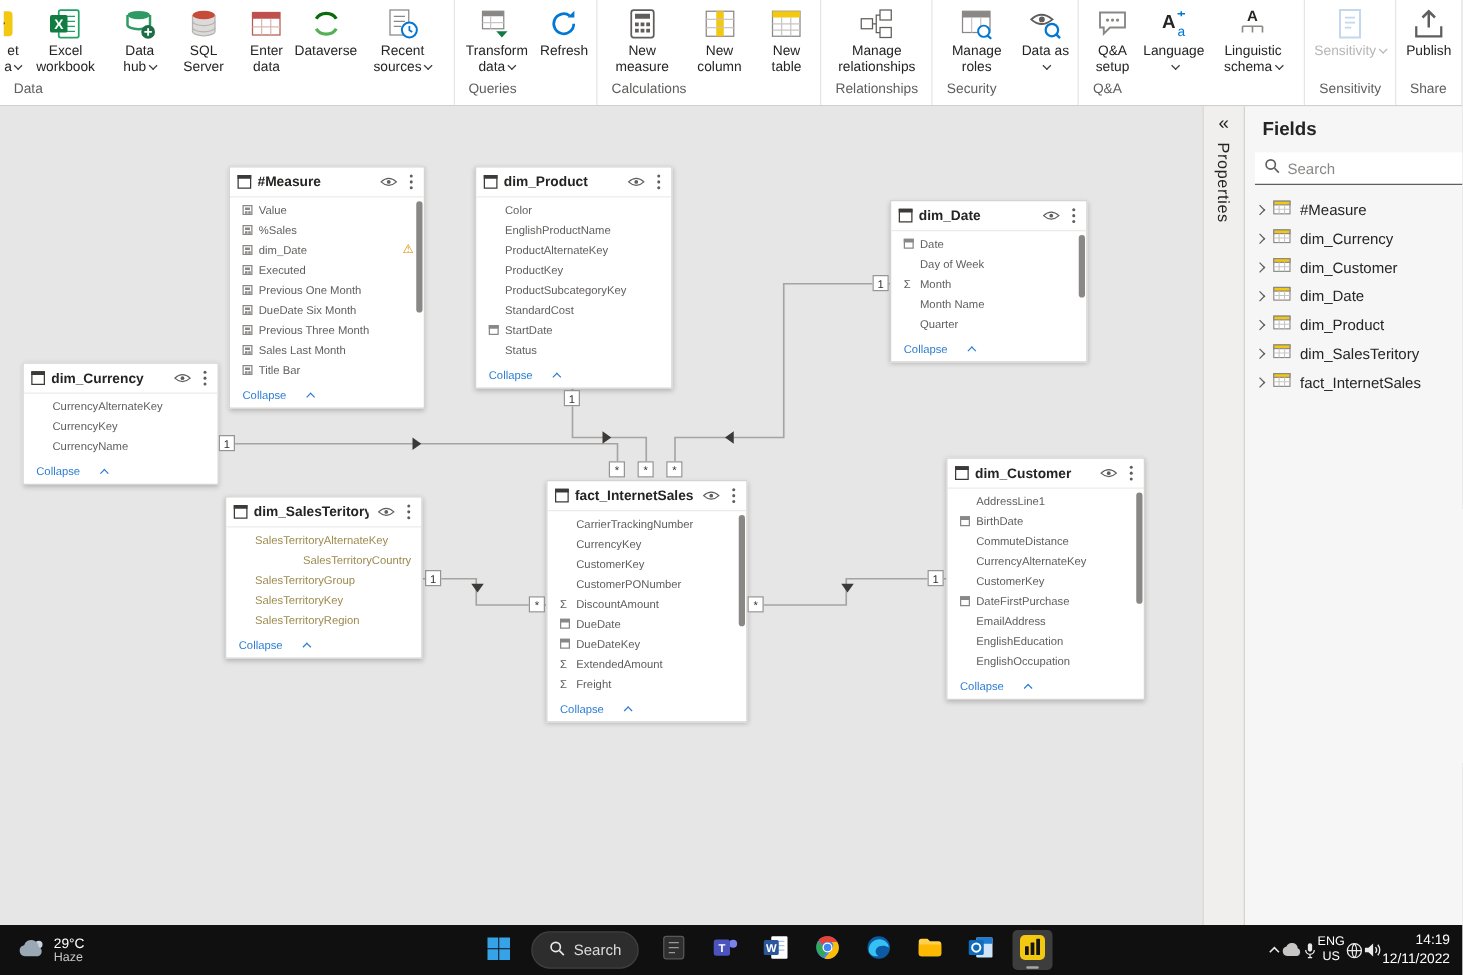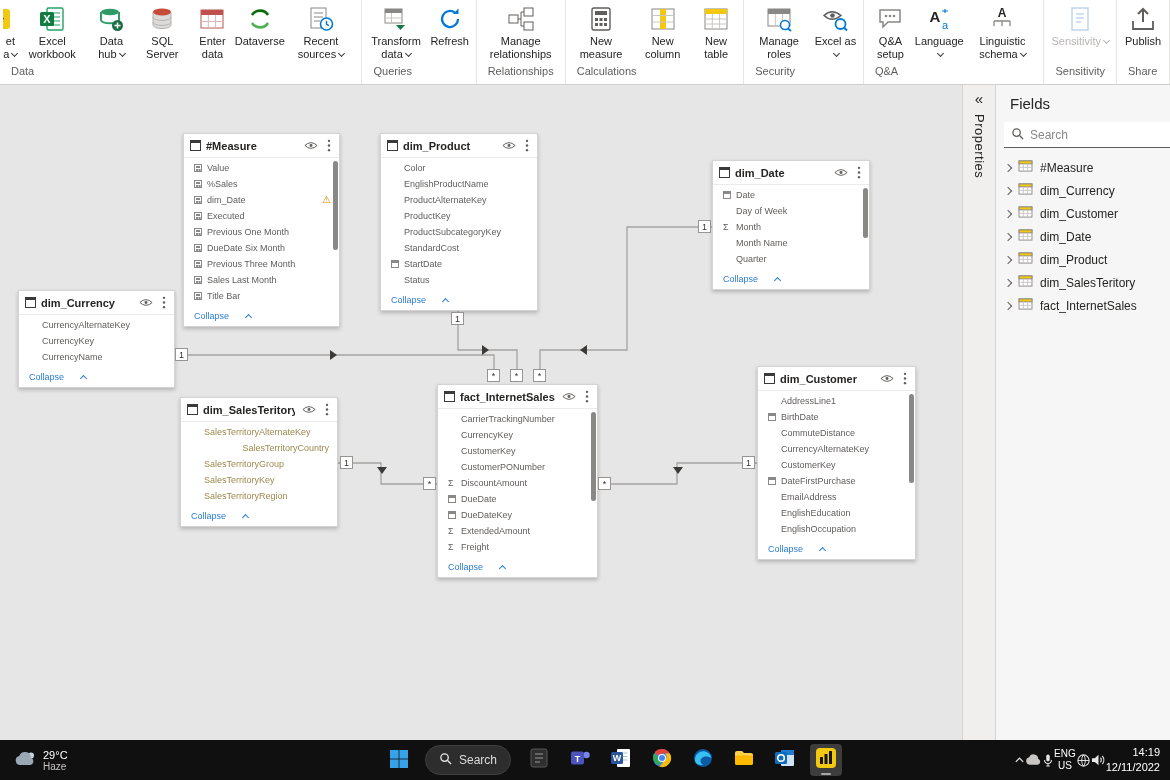--- a/index.html
+++ b/index.html
@@ -58,21 +58,21 @@
 .rel-arrow.left{border-top:5px solid transparent;border-bottom:5px solid transparent;border-right:7px solid #3b3a39}
 .rel-arrow.down{border-left:5px solid transparent;border-right:5px solid transparent;border-top:7px solid #3b3a39}
 
 
 .props{position:absolute;left:962px;top:0;width:34px;height:655px;background:#f0efee;border-left:1px solid #d6d4d2;border-right:1px solid #d6d4d2;display:flex;flex-direction:column;align-items:center;padding-top:6px;gap:8px}
 .props-collapse{font-size:15px;color:#252423;cursor:pointer;line-height:1}
 .props-label{writing-mode:vertical-rl;font-size:13px;color:#252423;letter-spacing:.5px}
 
 
 .fields{position:absolute;left:996px;top:0;width:174px;height:655px;background:#f6f6f6;padding-top:10px}
-.fields-title{font-size:15px;font-weight:normal;color:#252423;padding:0 14px;margin-bottom:10px}
+.fields-title{font-size:15px;font-weight:bold;color:#252423;padding:0 14px;margin-bottom:10px}
 .fields-search{display:flex;align-items:center;gap:6px;margin-left:8px;width:166px;height:26px;background:#fff;border-bottom:1px solid #605e5c;padding:0 7px;margin-bottom:8px}
 .fields-search input{border:none;outline:none;background:transparent;font-size:12px;color:#252423;width:125px}
 .fields-search input::placeholder{color:#8a8886}
 .field-item{display:flex;align-items:center;gap:7px;height:23px;padding:0 4px 0 9px;font-size:12px;color:#252423;cursor:pointer;white-space:nowrap}
 .fi-chev{width:6px;height:6px;border-top:1.4px solid #605e5c;border-right:1.4px solid #605e5c;transform:rotate(45deg);flex:none}
 .field-item svg{flex:none}
 
 
 .taskbar{position:absolute;left:0;top:740px;width:1170px;height:40px;background:#101010;color:#fff}
 .tb-weather{position:absolute;left:4px;top:0;height:40px;display:flex;align-items:center;gap:7px;padding:0 10px;font-size:11px;cursor:pointer}
@@ -176,34 +176,20 @@
                 </svg></div>
               <div class="ribbon-label"><span>Refresh</span></div>
             </div>
           </div>
           <div class="ribbon-group-label">Queries</div>
         </div>
         <div class="ribbon-group">
           <div class="ribbon-group-items">
             <div class="ribbon-item">
               <div class="ribbon-icon"><svg viewBox="0 0 26 26">
-                  <rect x="1" y="9" width="9" height="8" fill="#fff" stroke="#605e5c"></rect>
-                  <rect x="16" y="2" width="9" height="8" fill="#fff" stroke="#605e5c"></rect>
-                  <rect x="16" y="16" width="9" height="8" fill="#fff" stroke="#605e5c"></rect>
-                  <path d="M10 13h3V6h3M13 13v7h3" stroke="#605e5c" fill="none"></path>
-                </svg></div>
-              <div class="ribbon-label"><span>Manage relationships</span></div>
-            </div>
-          </div>
-          <div class="ribbon-group-label">Relationships</div>
-        </div>
-        <div class="ribbon-group">
-          <div class="ribbon-group-items">
-            <div class="ribbon-item">
-              <div class="ribbon-icon"><svg viewBox="0 0 26 26">
                   <rect x="4" y="2" width="18" height="22" rx="2" fill="#fff" stroke="#605e5c" stroke-width="1.4"></rect>
                   <rect x="7" y="5" width="12" height="4" fill="#605e5c"></rect>
                   <g fill="#605e5c">
                     <rect x="7" y="12" width="3" height="3"></rect>
                     <rect x="11.5" y="12" width="3" height="3"></rect>
                     <rect x="16" y="12" width="3" height="3"></rect>
                     <rect x="7" y="17" width="3" height="3"></rect>
                     <rect x="11.5" y="17" width="3" height="3"></rect>
                     <rect x="16" y="17" width="3" height="3"></rect>
                   </g>
@@ -226,36 +212,50 @@
                 </svg></div>
               <div class="ribbon-label"><span>New table</span></div>
             </div>
           </div>
           <div class="ribbon-group-label">Calculations</div>
         </div>
         <div class="ribbon-group">
           <div class="ribbon-group-items">
             <div class="ribbon-item">
               <div class="ribbon-icon"><svg viewBox="0 0 26 26">
+                  <rect x="1" y="9" width="9" height="8" fill="#fff" stroke="#605e5c"></rect>
+                  <rect x="16" y="2" width="9" height="8" fill="#fff" stroke="#605e5c"></rect>
+                  <rect x="16" y="16" width="9" height="8" fill="#fff" stroke="#605e5c"></rect>
+                  <path d="M10 13h3V6h3M13 13v7h3" stroke="#605e5c" fill="none"></path>
+                </svg></div>
+              <div class="ribbon-label"><span>Manage relationships</span></div>
+            </div>
+          </div>
+          <div class="ribbon-group-label">Relationships</div>
+        </div>
+        <div class="ribbon-group">
+          <div class="ribbon-group-items">
+            <div class="ribbon-item">
+              <div class="ribbon-icon"><svg viewBox="0 0 26 26">
                   <rect x="2" y="3" width="22" height="17" fill="#fff" stroke="#8a8886"></rect>
                   <rect x="2" y="3" width="22" height="5" fill="#8a8886"></rect>
                   <path d="M9.3 8v12M16.6 8v12" stroke="#c8c6c4"></path>
                   <circle cx="19" cy="19" r="4.5" fill="#fff" stroke="#0078d4" stroke-width="1.5"></circle>
                   <path d="M22 22.5 25 25" stroke="#0078d4" stroke-width="1.8"></path>
                 </svg></div>
               <div class="ribbon-label"><span>Manage roles</span></div>
             </div>
             <div class="ribbon-item">
               <div class="ribbon-icon"><svg viewBox="0 0 26 26">
                   <path d="M2 9.5q8-7.5 17 0-9 7.5-17 0z" fill="none" stroke="#605e5c" stroke-width="1.5"></path>
                   <circle cx="10.5" cy="9.5" r="2.3" fill="#605e5c"></circle>
                   <circle cx="18.5" cy="18" r="5" fill="none" stroke="#0078d4" stroke-width="1.8"></circle>
                   <path d="M22 21.5 25 24.5" stroke="#0078d4" stroke-width="2"></path>
                 </svg></div>
-              <div class="ribbon-label"><span>Excel as</span><span class="chev"></span></div>
+              <div class="ribbon-label"><span>Data as</span><span class="chev"></span></div>
             </div>
           </div>
           <div class="ribbon-group-label">Security</div>
         </div>
         <div class="ribbon-group">
           <div class="ribbon-group-items">
             <div class="ribbon-item">
               <div class="ribbon-icon"><svg viewBox="0 0 26 26">
                   <path d="M3 4h20v12H11l-5 5v-5H3z" fill="#fff" stroke="#8a8886" stroke-width="1.5"></path>
                   <g fill="#8a8886">

